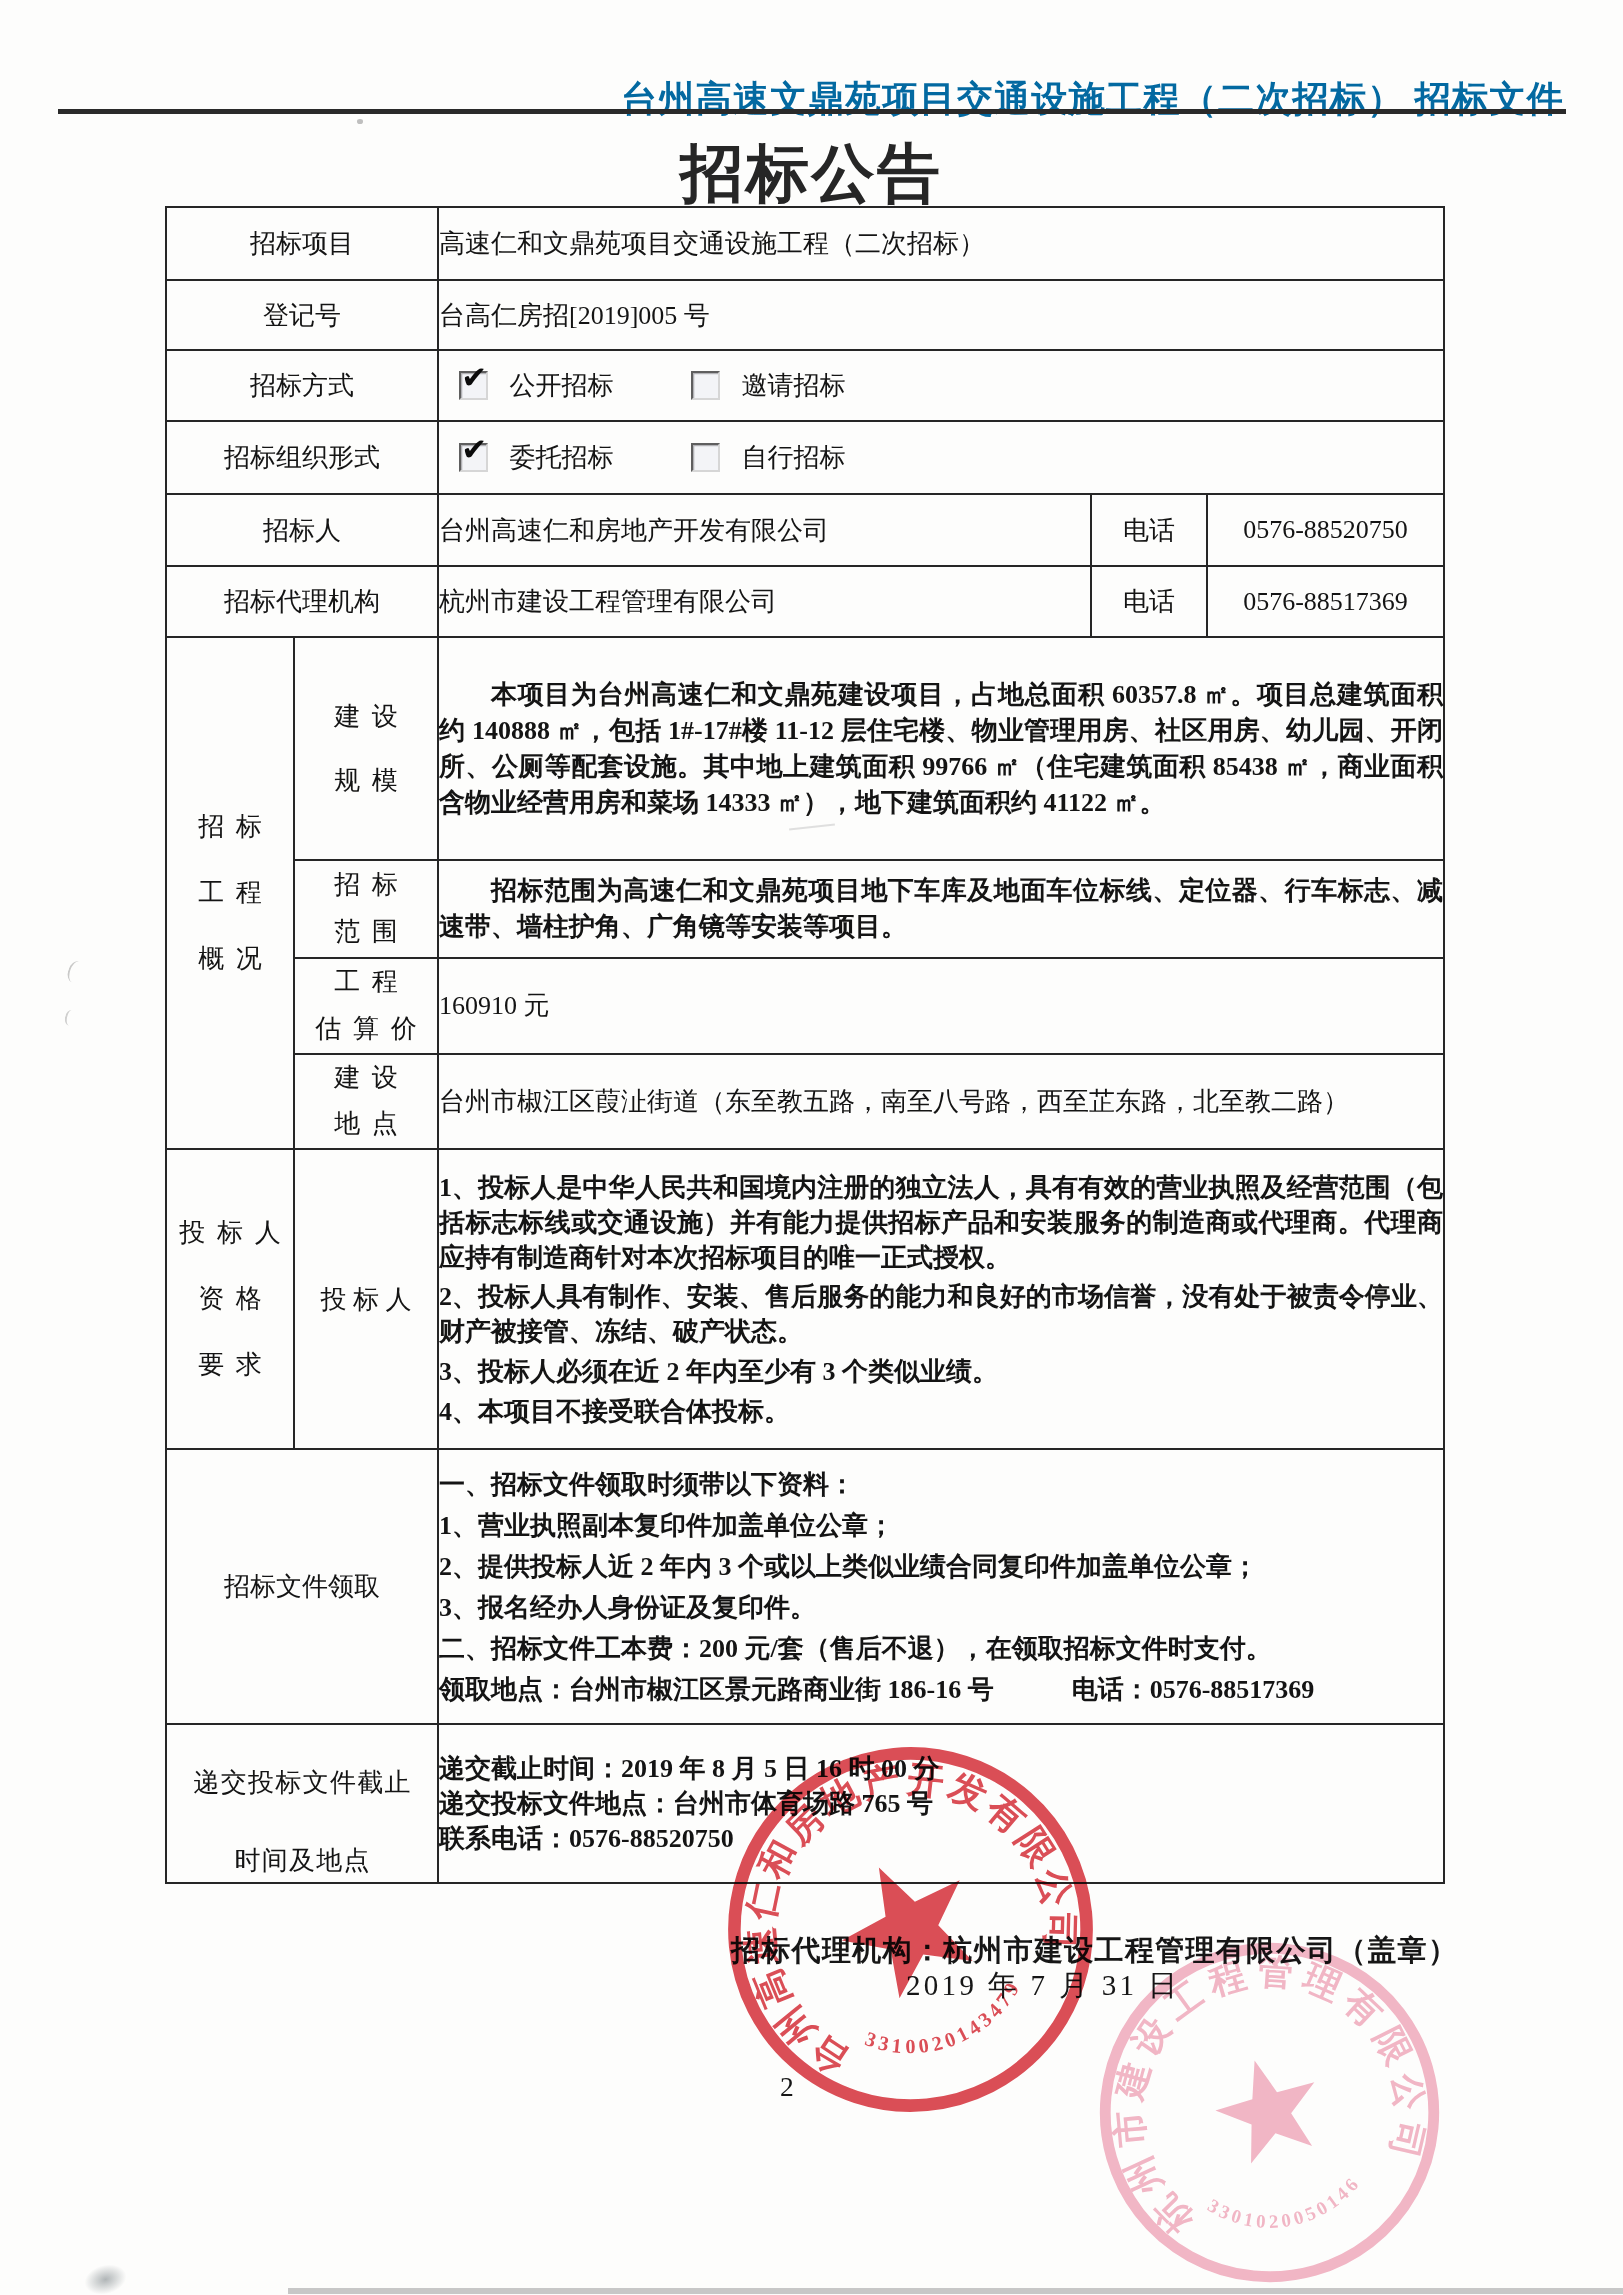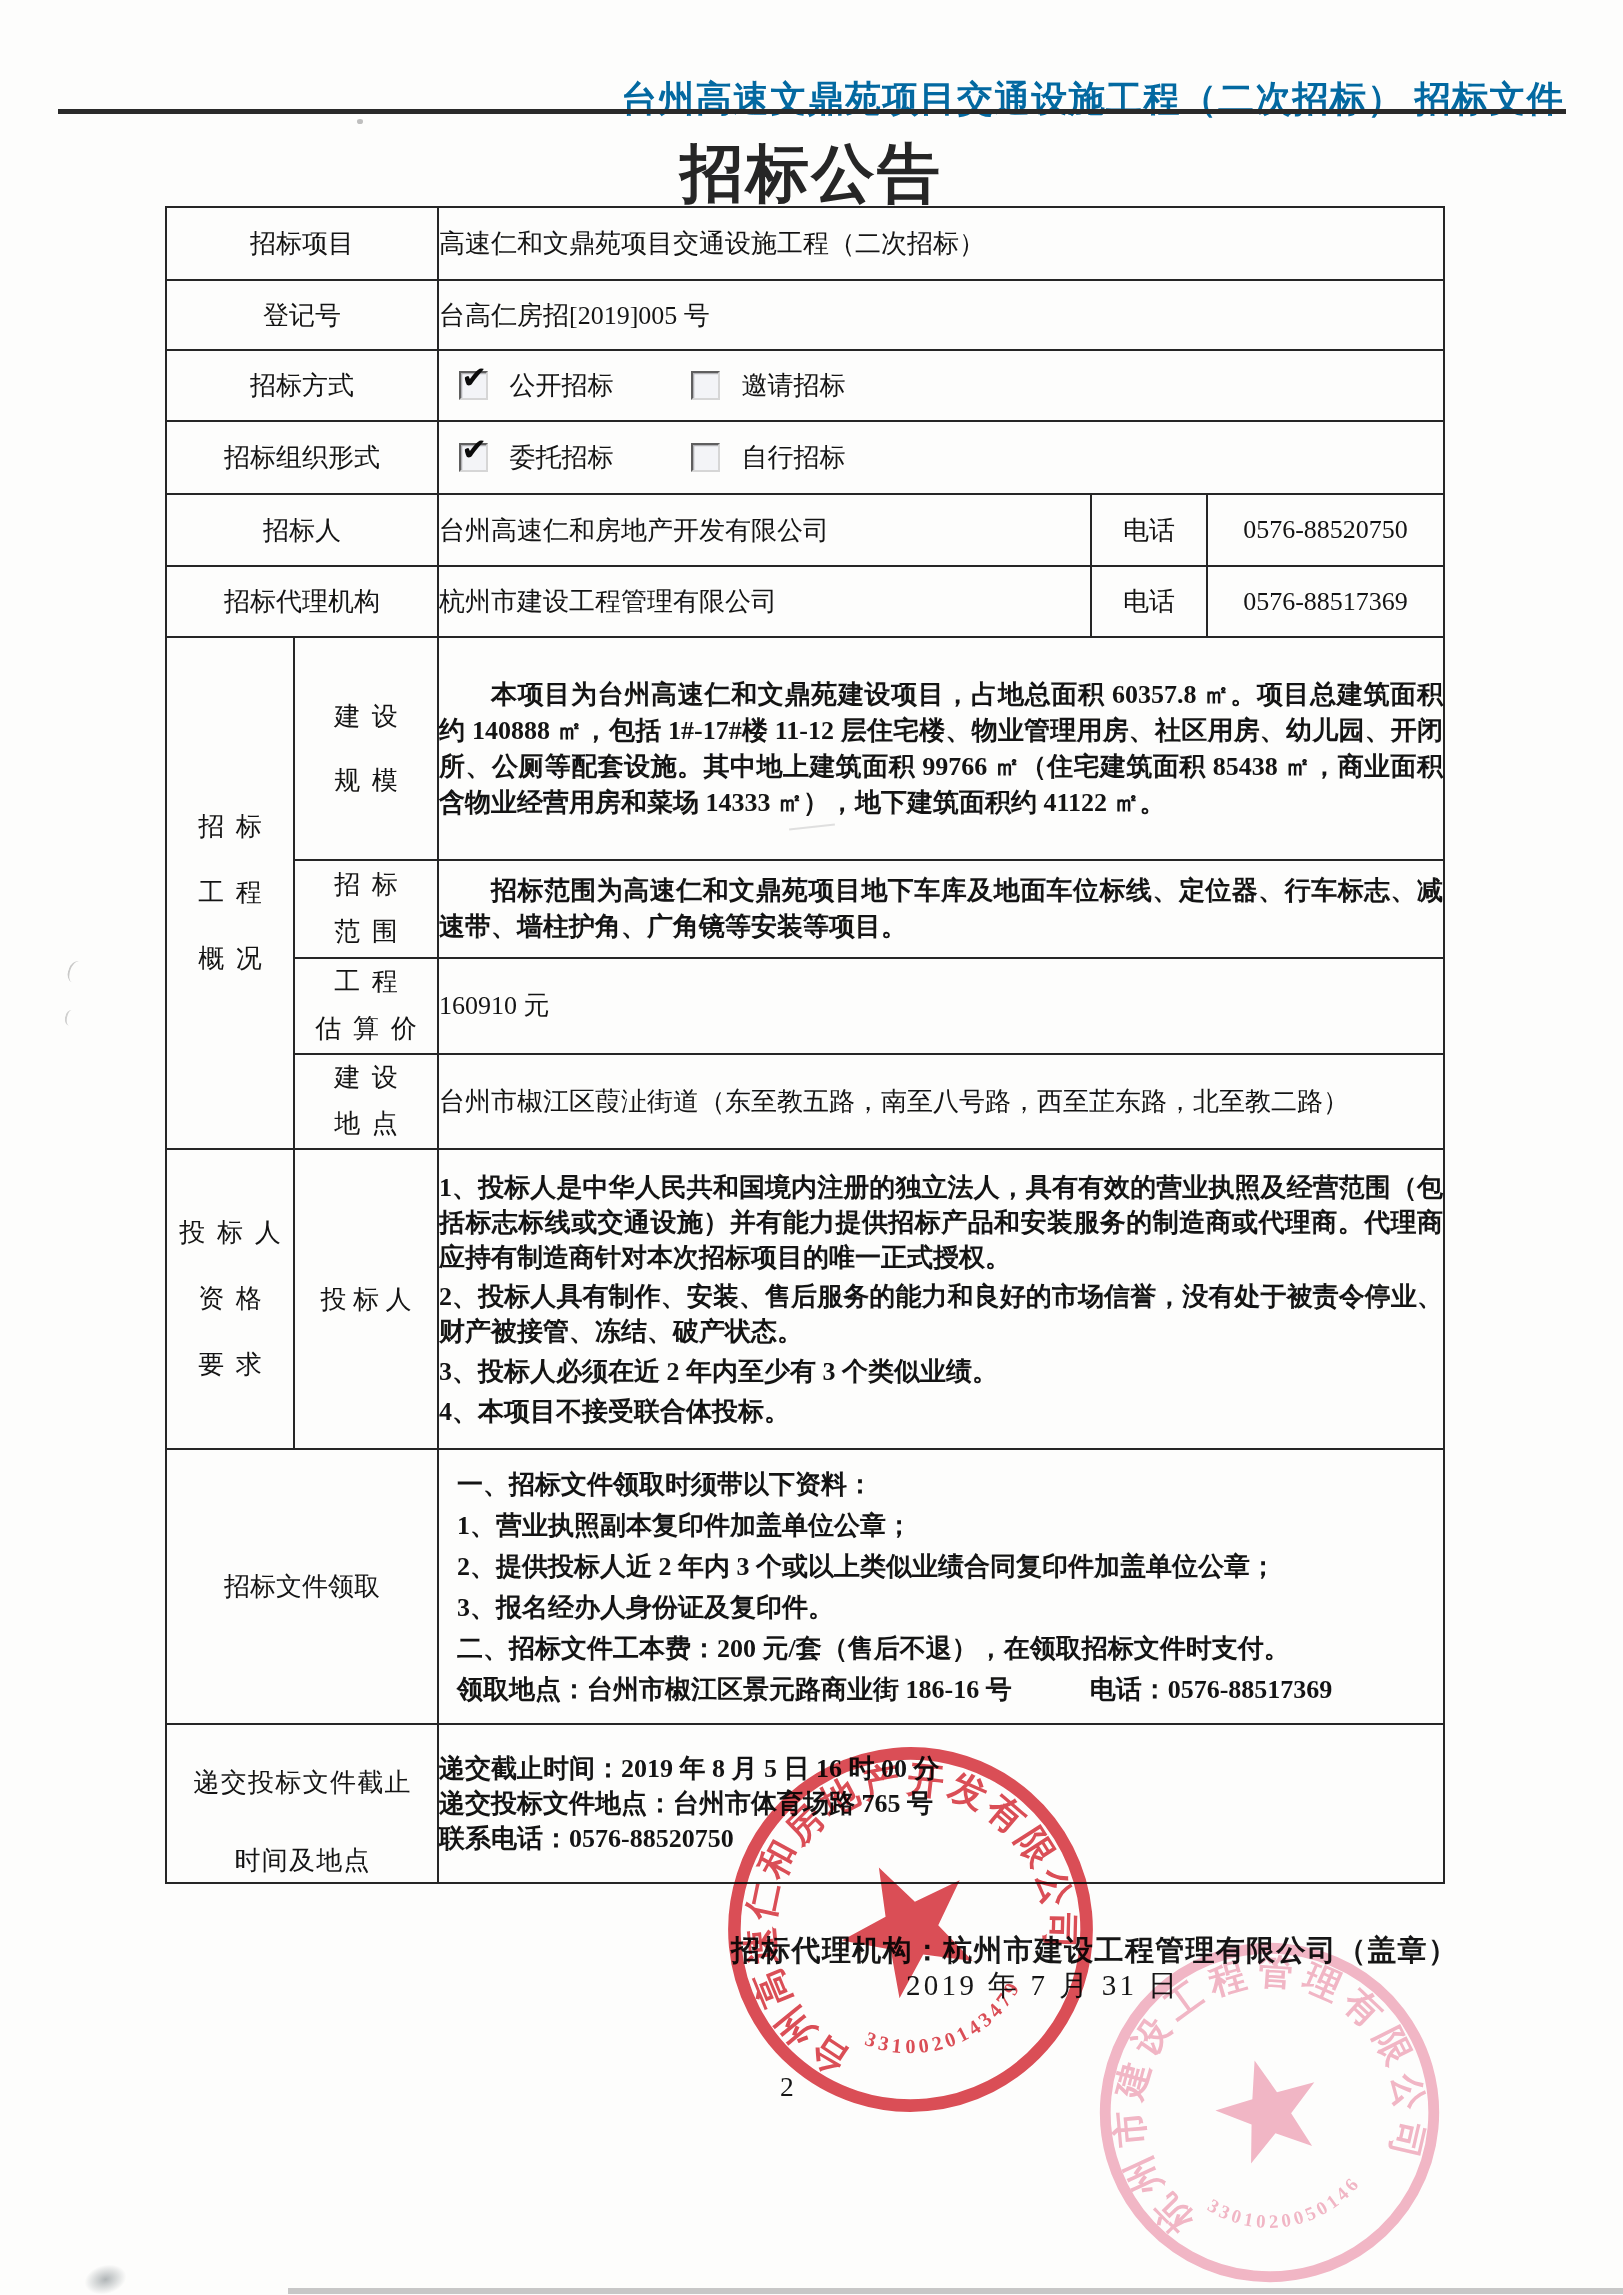--- a/index.html
+++ b/index.html
@@ -35,21 +35,21 @@
   .opt + .opt{margin-left:77px;}
   .cb{position:relative;width:25px;height:25px;flex:0 0 25px;background:#f3f4f7;
     border-top:2.6px solid #5f5f5f;border-left:2.6px solid #5f5f5f;
     border-right:2px solid #d6d6d6;border-bottom:2px solid #d6d6d6;
     box-shadow:inset 1.3px 1.3px 0 #b2b2b6;}
   .cb .tick{position:absolute;left:0.7px;top:-11px;font-size:31px;line-height:1;font-weight:700;
     color:#0b0b0b;font-family:"DejaVu Sans","Liberation Sans",sans-serif;}
   .optlabel{margin-left:22px;}
   
   .qitem{margin:4.6px 0;line-height:35px;text-align:justify;}
-  .cline{line-height:41px;padding-left:18px;}
+  .cline{line-height:41px;}
   .sline{line-height:35px;}
   
   .sign1{position:absolute;top:1863px;left:759px;font-size:29px;font-weight:700;letter-spacing:1.3px;}
   .sign2{position:absolute;top:1931px;left:731px;font-size:29px;font-weight:700;letter-spacing:1.3px;}
   .signdate{position:absolute;top:1966px;left:890px;font-size:29px;letter-spacing:3.3px;margin-left:16px;}
   .pagenum{position:absolute;top:2071px;left:780px;font-size:27.5px;}
   
   .stamp{position:absolute;mix-blend-mode:multiply;transform-origin:50% 50%;}
   .stamp text{font-family:"Liberation Serif","DejaVu Serif",serif;font-weight:700;fill:currentColor;}
   .stamp .co{font-size:19px;letter-spacing:2px;}

